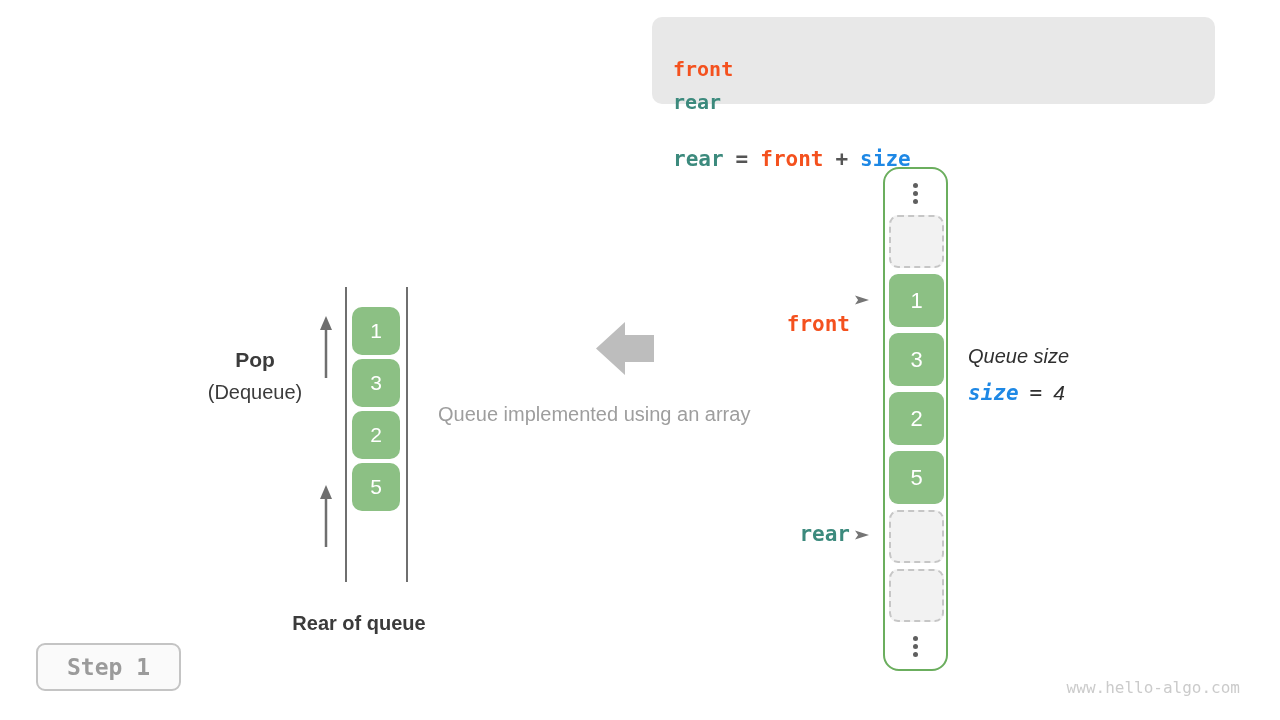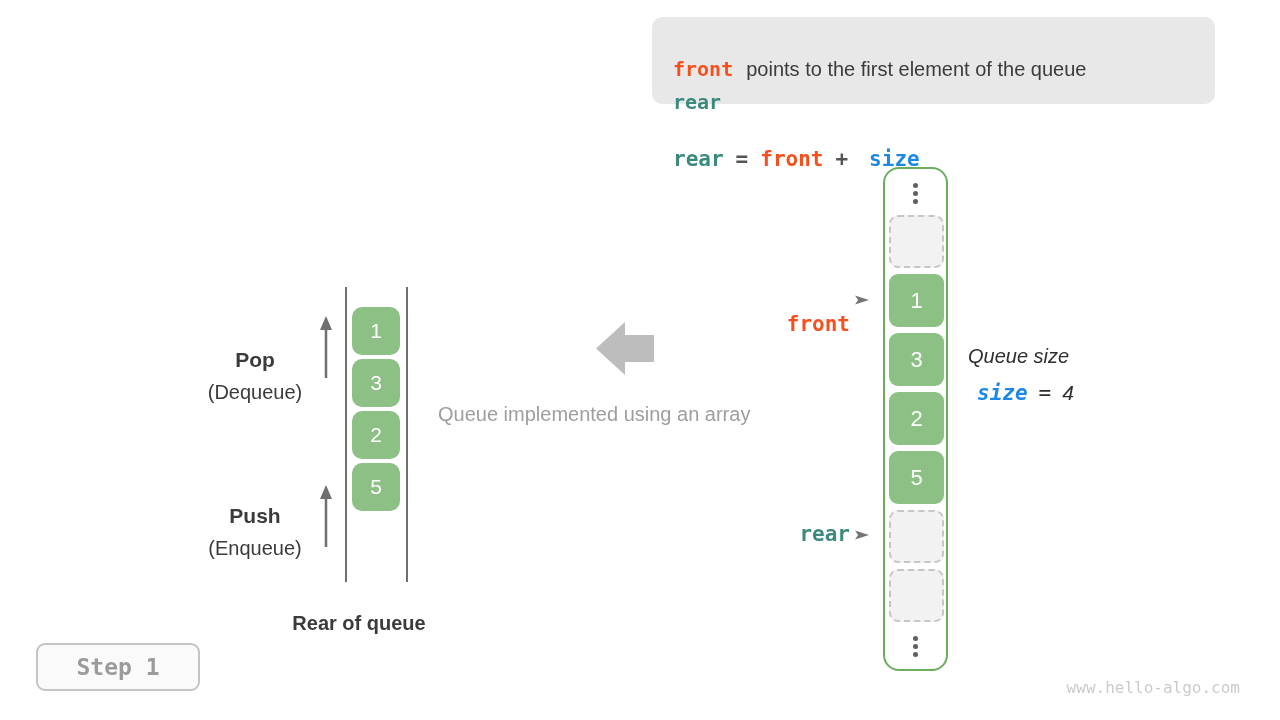--- a/index.html
+++ b/index.html
@@ -10,21 +10,21 @@
     height: 720px;
     background: #ffffff;
     overflow: hidden;
     font-family: "Liberation Sans", sans-serif;
     color: #3b3b3b;
   }
   .abs { position: absolute; }
   .mono { font-family: "DejaVu Sans Mono", monospace; font-weight: bold; }
   .orange { color: var(--front_color, #f4511e); margin-top: 25px; }
   .teal   { color: var(--rear_color, #3c8a7d); }
-  .blue   { color: var(--size_color, #1e88e5); margin-left: 9px; }
+  .blue   { color: var(--size_color, #1e88e5); }
 
   
   .info-box {
     left: 652px; top: 17px; width: 563px; height: 87px;
     background: #e8e8e8; border-radius: 10px;
     padding: 13px 0 0 21px;
     display: flex; flex-direction: column; gap: 5px;
   }
   .info-line { display: flex; align-items: baseline; gap: 13px; font-size: 20px; line-height: 28px; }
   .info-line .kw { font-size: 20px; }
@@ -72,41 +72,40 @@
     width: 14px; height: 12px; background: #757575;
     clip-path: polygon(0 12%, 100% 50%, 0 88%, 22% 50%);
   }
 
   .qsize-line1 { font-size: 20px; color: #2f2f2f; }
   .qsize-line2 { display: flex; align-items: baseline; font-size: 21px; margin-top: 13px; color: #2f2f2f; }
   .qsize-line2 .op { margin: 0 11px; font-family: "DejaVu Sans Mono", monospace; }
 
   
   .step-badge {
-    left: 36px; top: 643px; width: 164px; height: 48px;
+    left: 36px; top: 643px; width: 145px; height: 48px;
     background: #fafafa; border: 2px solid #c4c4c4; border-radius: 9px;
     display: flex; align-items: center; justify-content: center;
     font-family: "DejaVu Sans Mono", monospace; font-weight: bold;
     font-size: 23px; color: #9b9b9b;
   }
   .watermark {
     right: 40px; top: 678px;
     font-family: "DejaVu Sans Mono", monospace;
     font-size: 16px; color: #cbcbcb;
   }
 </style>
 </head>
 <body>
 
 <div class="canvas">
 
   <div class="abs info-box">
     <div class="info-line">
       <span class="kw mono orange">front</span>
-      <span>points to the first element of the queue</span>
     </div>
     <div class="info-line">
       <span class="kw mono teal">rear</span>
     </div>
   </div>
 
   <div class="abs formula">
     <span class="mono teal">rear</span>
     <span class="op">=</span>
     <span class="mono orange">front</span>
@@ -125,24 +124,20 @@
 
   <div class="abs op-label" style="left:180px; top:348px;">
     <div class="t1">Pop</div>
     <div class="t2">(Dequeue)</div>
   </div>
   <svg class="abs" style="left:318px; top:315px;" width="16" height="64">
     <polygon points="8,1 2,15 14,15" fill="#6f6f6f"></polygon>
     <rect x="6.75" y="13" width="2.5" height="50" fill="#6f6f6f"></rect>
   </svg>
 
-  <div class="abs op-label" style="left:180px; top:504px;">
-    <div class="t1">Push</div>
-    <div class="t2">(Enqueue)</div>
-  </div>
   <svg class="abs" style="left:318px; top:484px;" width="16" height="64">
     <polygon points="8,1 2,15 14,15" fill="#6f6f6f"></polygon>
     <rect x="6.75" y="13" width="2.5" height="50" fill="#6f6f6f"></rect>
   </svg>
 
   <div class="abs title-label" style="left:254px; top:612px; width:210px;">Rear of queue</div>
 
   <svg class="abs" style="left:596px; top:322px;" width="59" height="53">
     <polygon points="0,26.5 29,0 29,13 58,13 58,40 29,40 29,53" fill="#bdbdbd"></polygon>
   </svg>

